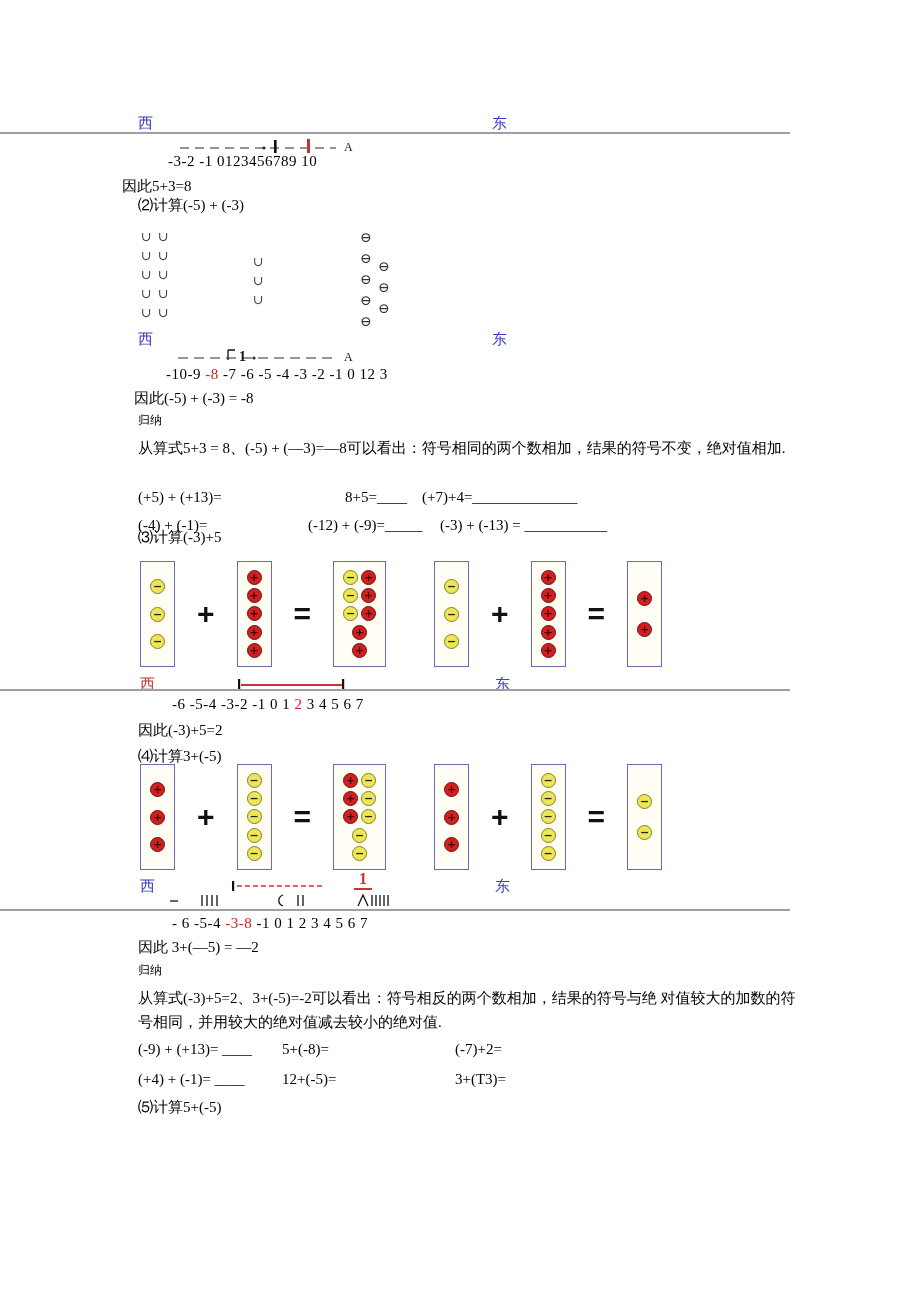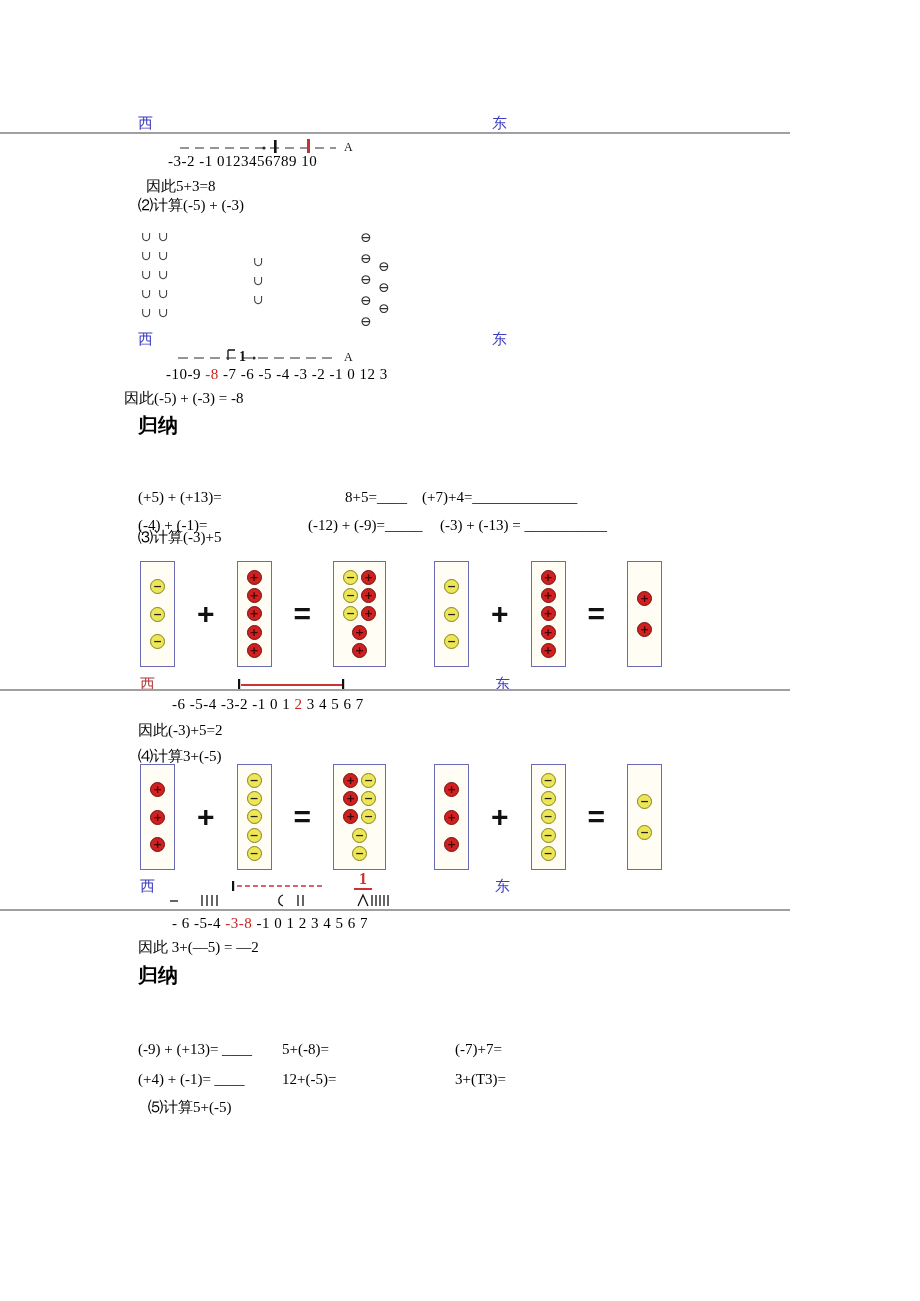--- a/index.html
+++ b/index.html
@@ -8,21 +8,21 @@
   .page { position:relative; width:920px; height:1301px; background:#fff; overflow:hidden; }
 
   .dir { position:absolute; font-size:15px; color:#3d3dbf; }
   .dir.red { color:#b03a3a; }
 
   .hrule { position:absolute; left:0; width:790px; height:2px; background:#a0a0a0; }
 
   .body-text { position:absolute; font-size:15px; line-height:22px; white-space:nowrap; }
   .numline { position:absolute; font-size:15px; letter-spacing:0.5px; white-space:nowrap; }
   .red { color:#cc2222; }
-  .heading { position:absolute; font-size:20px; font-weight:bold; }
+  .heading { position:absolute; font-size:12px; font-weight:normal; }
   .para { position:absolute; font-size:15px; line-height:24px; }
 
   .ucol { position:absolute; white-space:pre-line; text-align:center; font-size:13px; line-height:19px; color:#3a3a3a; }
   .ocol { position:absolute; white-space:pre-line; text-align:center; font-size:14px; line-height:21px; color:#333; }
 
   .diagram { position:absolute; display:flex; align-items:center; gap:22px; }
   .cbox { height:106px; padding:5px 9px; border:1px solid #6b6bb5; background:#fffdf4;
           display:flex; flex-direction:column; justify-content:space-evenly; align-items:center; }
   .cbox.few { justify-content:center; gap:16px; }
   .cbox.gap-before { margin-left:26px; }
@@ -52,21 +52,21 @@
     <circle cx="86" cy="11" r="1.6" fill="#2a2a2a"></circle>
     <rect x="96" y="3" width="2.6" height="13" fill="#111"></rect>
     <rect x="129" y="2" width="3" height="14" fill="#c43434"></rect>
     <text x="166" y="14" font-size="12" fill="#111">A</text>
   </svg>
 
   <div class="numline" style="left:168px;top:153px">
     <span>-3-2 -1 0123456789 10</span>
   </div>
 
-  <div class="body-text" style="left:146px;top:175px">因此5+3=8</div>
+  <div class="body-text" style="left:122px;top:175px">因此5+3=8</div>
 
   <div class="body-text" style="left:138px;top:194px">⑵计算(-5) + (-3)</div>
 
   <span class="ucol" style="left:141px;top:227px">∪
 ∪
 ∪
 ∪
 ∪</span>
   <span class="ucol" style="left:158px;top:227px">∪
 ∪
@@ -93,23 +93,24 @@
     <path d="M50,4 h7 M50,4 v10" stroke="#111" stroke-width="1.3" fill="none"></path>
     <text x="61" y="15" font-size="14" font-weight="bold" fill="#111">1</text>
     <circle cx="76" cy="12" r="1.6" fill="#2a2a2a"></circle>
     <text x="166" y="15" font-size="12" fill="#111">A</text>
   </svg>
 
   <div class="numline" style="left:166px;top:366px">
     <span>-10-9 </span><span class="red">-8</span><span> -7 -6 -5 -4 -3 -2 -1 0 12 3</span>
   </div>
 
-  <div class="body-text" style="left:124px;top:387px">因此(-5) + (-3) = -8</div>
+  <div class="body-text" style="left:134px;top:387px">因此(-5) + (-3) = -8</div>
 
   <div class="heading" style="left:138px;top:412px">归纳</div>
+  <div class="para" style="left:138px;top:436px;width:665px">从算式5+3 = 8、(-5) + (—3)=—8可以看出：符号相同的两个数相加，结果的符号不变，绝对值相加.</div>
 
   <span class="body-text" style="left:138px;top:486px">(+5) + (+13)=</span>
   <span class="body-text" style="left:345px;top:486px">8+5=____</span>
   <span class="body-text" style="left:422px;top:486px">(+7)+4=______________</span>
 
   <span class="body-text" style="left:138px;top:514px">(-4) + (-1)=</span>
   <span class="body-text" style="left:308px;top:514px">(-12) + (-9)=_____</span>
   <span class="body-text" style="left:440px;top:514px">(-3) + (-13) = ___________</span>
 
   <div class="body-text" style="left:138px;top:526px">⑶计算(-3)+5</div>
@@ -343,24 +344,25 @@
 
   <div class="hrule" style="top:909px"></div>
 
   <div class="numline" style="left:172px;top:915px">
     <span>- 6 -5-4 </span><span class="red">-3-8</span><span> -1 0 1 2 3 4 5 6 7</span>
   </div>
 
   <div class="body-text" style="left:138px;top:936px">因此 3+(—5) = —2</div>
 
   <div class="heading" style="left:138px;top:962px">归纳</div>
+  <div class="para" style="left:138px;top:986px;width:670px">从算式(-3)+5=2、3+(-5)=-2可以看出：符号相反的两个数相加，结果的符号与绝 对值较大的加数的符号相同，并用较大的绝对值减去较小的绝对值.</div>
 
   <span class="body-text" style="left:138px;top:1038px">(-9) + (+13)= ____</span>
   <span class="body-text" style="left:282px;top:1038px">5+(-8)=</span>
-  <span class="body-text" style="left:455px;top:1038px">(-7)+7=</span>
+  <span class="body-text" style="left:455px;top:1038px">(-7)+2=</span>
 
   <span class="body-text" style="left:138px;top:1068px">(+4) + (-1)= ____</span>
   <span class="body-text" style="left:282px;top:1068px">12+(-5)=</span>
   <span class="body-text" style="left:455px;top:1068px">3+(T3)=</span>
 
-  <div class="body-text" style="left:148px;top:1096px">⑸计算5+(-5)</div>
+  <div class="body-text" style="left:138px;top:1096px">⑸计算5+(-5)</div>
 
 </div>
 
 </body></html>

